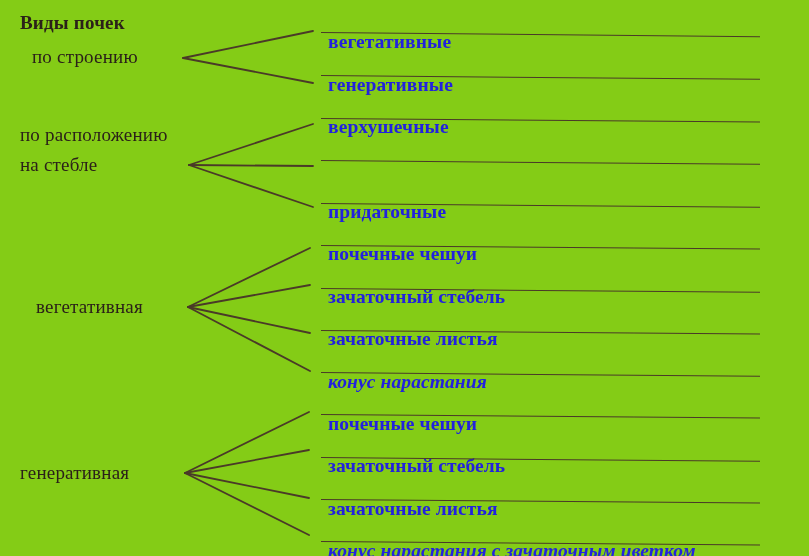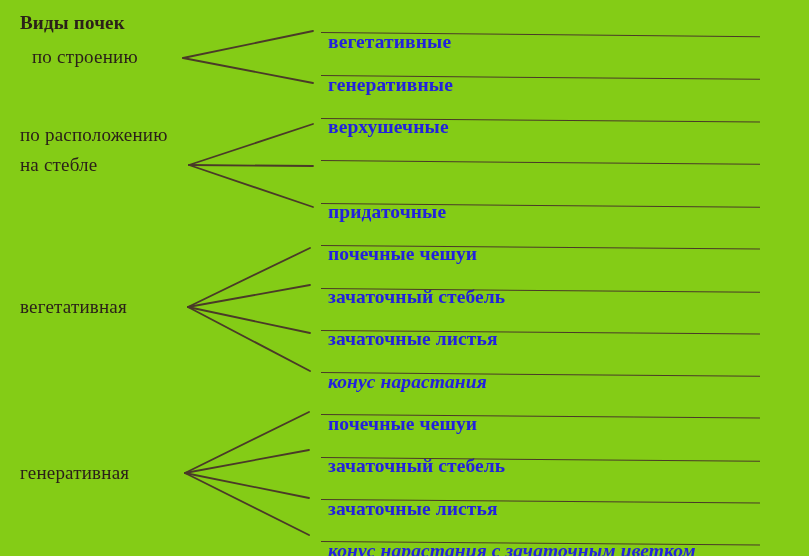--- a/index.html
+++ b/index.html
@@ -78,21 +78,21 @@
   </svg>
 
   <div class="left-label bold" style="left:20px; top:8px;">Виды почек</div>
 
   <div class="left-label" style="left:20px; top:42px;margin-left:12px;">по строению</div>
 
   <div class="left-label" style="left:20px; top:120px;">по расположению</div>
   <div class="left-label" style="left:20px; top:150px;">на стебле</div>
 
 
-  <div class="left-label" style="left:20px; top:292px;">вегетативная</div>
+  <div class="left-label" style="left:36px; top:292px;">вегетативная</div>
 
   <div class="left-label" style="left:20px; top:458px;">генеративная</div>
 
   <div class="item-text" style="left:328px; top:3px;">вегетативные</div>
   <div class="rule" style="left:321px; top:32px; width:439px; transform:rotate(0.55deg); transform-origin:left center;"></div>
 
   <div class="item-text" style="left:328px; top:46px;">генеративные</div>
   <div class="rule" style="left:321px; top:75px; width:439px; transform:rotate(0.5deg); transform-origin:left center;"></div>
 
   <div class="item-text" style="left:328px; top:88px;">верхушечные</div>

